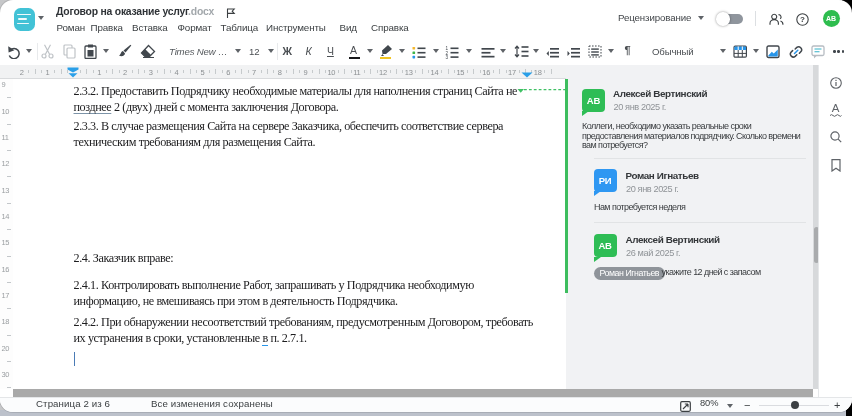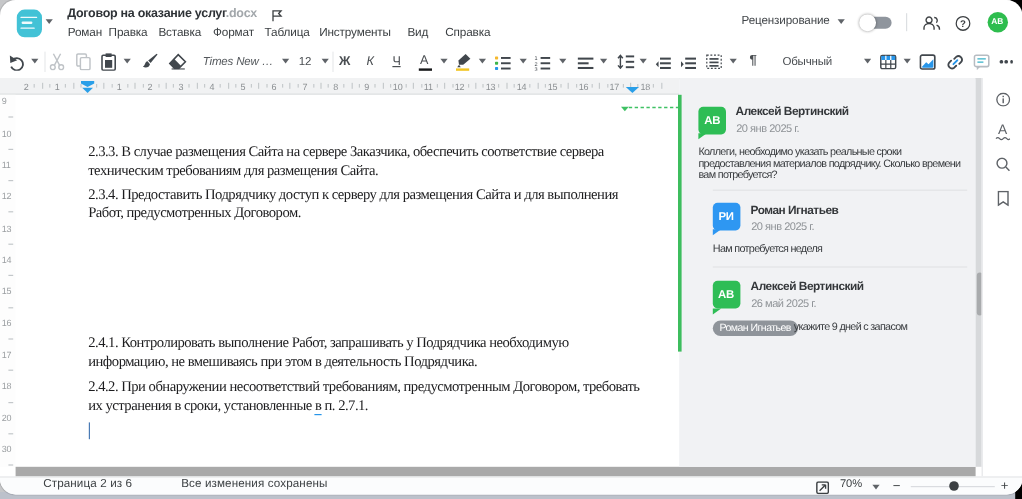--- a/index.html
+++ b/index.html
@@ -324,22 +324,23 @@
       <div class="vtick" style="top:203.3px"></div>
       <div class="vnum" style="top:212.5px">17</div>
       <div class="vtick" style="top:229.7px"></div>
       <div class="vnum" style="top:238.9px">18</div>
       <div class="vtick" style="top:256.0px"></div>
       <div class="vnum" style="top:265.2px">20</div>
       <div class="vtick" style="top:282.4px"></div>
       <div class="vnum" style="top:291.6px">30</div>
       <div class="vtick" style="top:308.7px"></div>
     </div>
+  <div class="para" style="left:73.5px;top:84.1px">2.3.2. Предоставить Подрядчику необходимые материалы для наполнения страниц Сайта не<br><u>позднее</u> 2 (двух) дней с момента заключения Договора.</div>
     <div class="para" style="left:73.5px;top:119.3px">2.3.3. В случае размещения Сайта на сервере Заказчика, обеспечить соответствие сервера<br>техническим требованиям для размещения Сайта.</div>
-    <div class="para" style="left:73.5px;top:154.7px">2.3.4. Предоставить Подрядчику доступ к серверу для размещения Сайта и для выполнения<br>Работ, предусмотренных Договором.</div>
+    <div class="para" style="left:73.5px;top:250.7px">2.4. Заказчик вправе:</div>
     <div class="para" style="left:73.5px;top:277.9px">2.4.1. Контролировать выполнение Работ, запрашивать у Подрядчика необходимую<br>информацию, не вмешиваясь при этом в деятельность Подрядчика.</div>
     <div class="para" style="left:73.5px;top:315.4px">2.4.2. При обнаружении несоответствий требованиям, предусмотренным Договором, требовать<br>их устранения в сроки, установленные <span class="gram">в</span> п. 2.7.1.</div>
 <svg style="position:absolute;left:517px;top:87.5px" width="52" height="6" viewBox="0 0 52 6">
       <path d="M0.5 1 L7 1 L3.7 4.8 Z" fill="#3fc164"></path>
       <line x1="7" y1="1.6" x2="50" y2="1.6" stroke="#3fc164" stroke-width="1.3" stroke-dasharray="2.8 2.1"></line>
     </svg>
 <div style="position:absolute;left:73.5px;top:352px;width:1.4px;height:14px;background:#4a7bb5"></div>
   <div id="canvasband" class="abs"></div>
   <div id="panel" class="abs"></div>
   <div class="bub" style="left:582px;top:88.5px;background:#2ebd55">АВ<div class="tail" style="left:0;top:22.5px;border-top:5.5px solid #2ebd55"></div></div>
@@ -349,21 +350,21 @@
     <div class="csep" style="top:157.5px"></div>
     <div class="bub" style="left:593.6px;top:168.8px;background:#2e97f2">РИ<div class="tail" style="left:0;top:22.5px;border-top:5.5px solid #2e97f2"></div></div>
     <div class="cname" style="left:625.5px;top:170.3px">Роман Игнатьев</div>
     <div class="cdate" style="left:626px;top:183.8px">20 янв 2025 г.</div>
     <div class="cbody" style="left:594px;top:202.6px">Нам потребуется неделя</div>
     <div class="csep" style="top:222px"></div>
     <div class="bub" style="left:593.6px;top:234px;background:#2ebd55">АВ<div class="tail" style="left:0;top:22.5px;border-top:5.5px solid #2ebd55"></div></div>
     <div class="cname" style="left:625.5px;top:233.9px">Алексей Вертинский</div>
     <div class="cdate" style="left:626px;top:247.6px">26 май 2025 г.</div>
     <div id="pill" class="abs">Роман Игнатьев</div>
-    <div class="cbody" style="left:661.5px;top:267.6px">укажите 9 дней с запасом</div>
+    <div class="cbody" style="left:661.5px;top:267.6px">укажите 12 дней с запасом</div>
   <div id="greenline" class="abs"></div>
   <div id="sbtrack" class="abs"></div>
   <div id="sbthumb" class="abs"></div>
   <div id="sidebar" class="abs">
 <svg style="position:absolute;left:10.5px;top:12px" width="12" height="12" viewBox="0 0 12 12">
         <circle cx="6" cy="6" r="5.3" fill="none" stroke="#5f6368" stroke-width="1.1"></circle>
         <rect x="5.4" y="5" width="1.2" height="4" fill="#5f6368"></rect>
         <rect x="5.4" y="2.8" width="1.2" height="1.2" fill="#5f6368"></rect>
       </svg>
 <svg style="position:absolute;left:10px;top:37px" width="13" height="16" viewBox="0 0 13 16">
@@ -378,20 +379,20 @@
         <path d="M1 0.6 H9 V12 L5 9.2 L1 12 Z" fill="none" stroke="#5f6368" stroke-width="1.2"></path>
       </svg>
     </div>
   <div id="status" class="abs">
 <div class="stext" style="left:36px">Страница 2 из 6</div>
 <div class="stext" style="left:151px">Все изменения сохранены</div>
 <svg style="position:absolute;left:680px;top:2.5px" width="11" height="11" viewBox="0 0 11 11">
         <rect x="0.7" y="0.7" width="9.6" height="9.6" rx="1.2" fill="none" stroke="#3c4043" stroke-width="1.2"></rect>
         <path d="M3 8 L8 3 M8 3 H4.8 M8 3 V6.2" stroke="#3c4043" stroke-width="1.1" fill="none"></path>
       </svg>
-<div class="stext" style="left:700px;font-size:9.3px;letter-spacing:-0.1px">70%</div>
+<div class="stext" style="left:700px;font-size:9.3px;letter-spacing:-0.1px">80%</div>
 <div class="carat" style="position:absolute;left:727px;top:6px"></div>
 <div class="stext" style="left:744px;font-size:11px;top:1px">−</div>
 <div style="position:absolute;left:759px;top:6.5px;width:70px;height:1.6px;background:#dadce0"></div>
 <div style="position:absolute;left:791px;top:3.2px;width:8px;height:8px;border-radius:50%;background:#3c4043"></div>
 <div class="stext" style="left:834px;font-size:11px;top:1px">+</div>
     </div>
 </div>
 
 </body></html>

